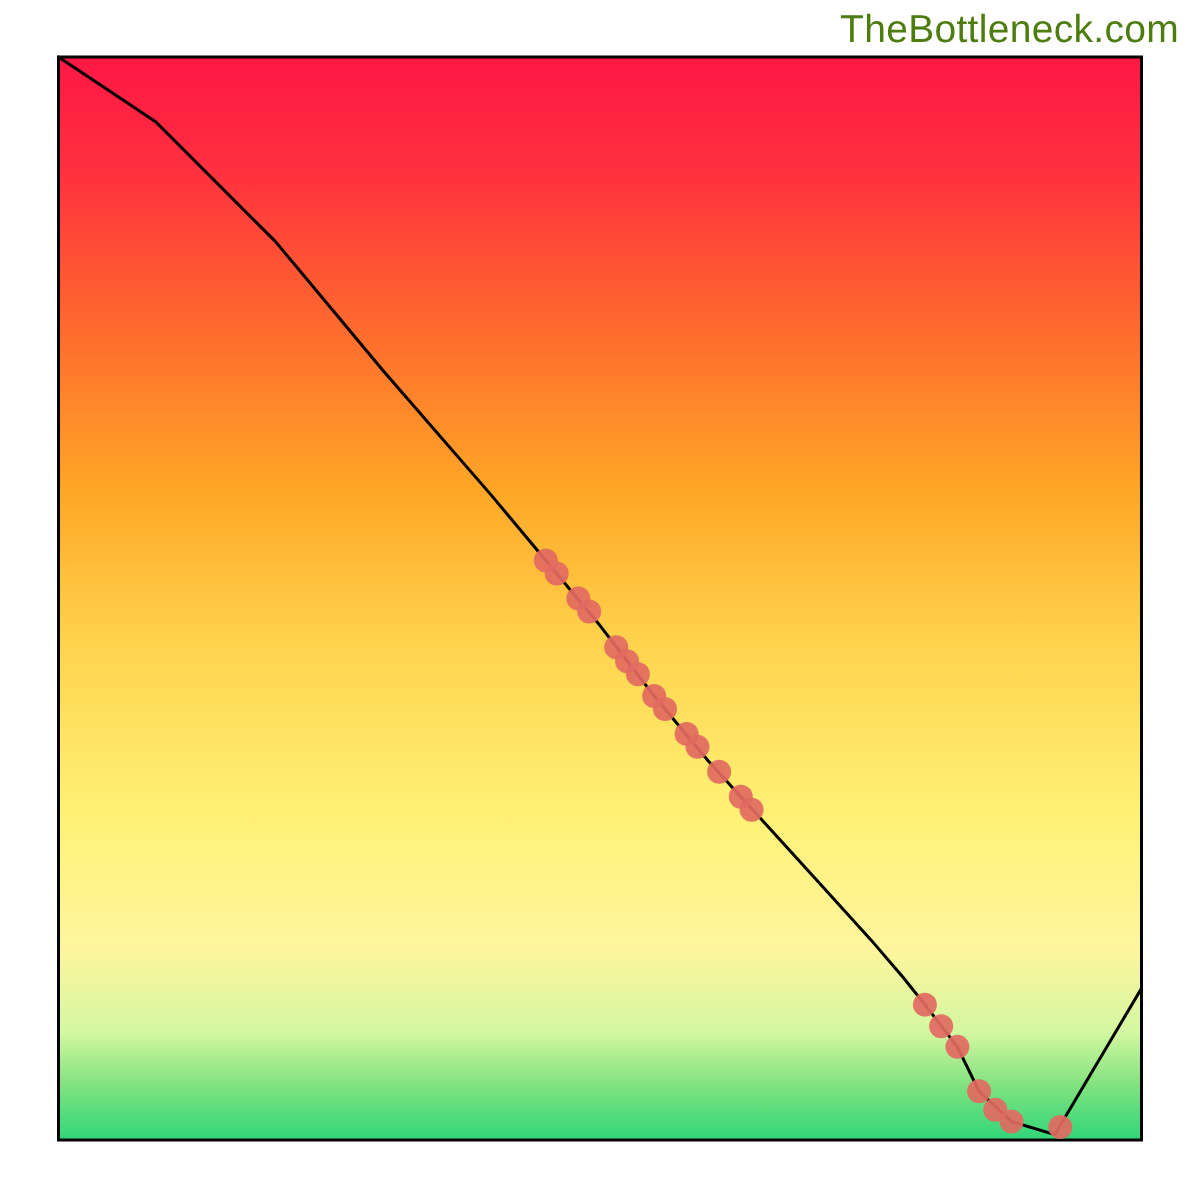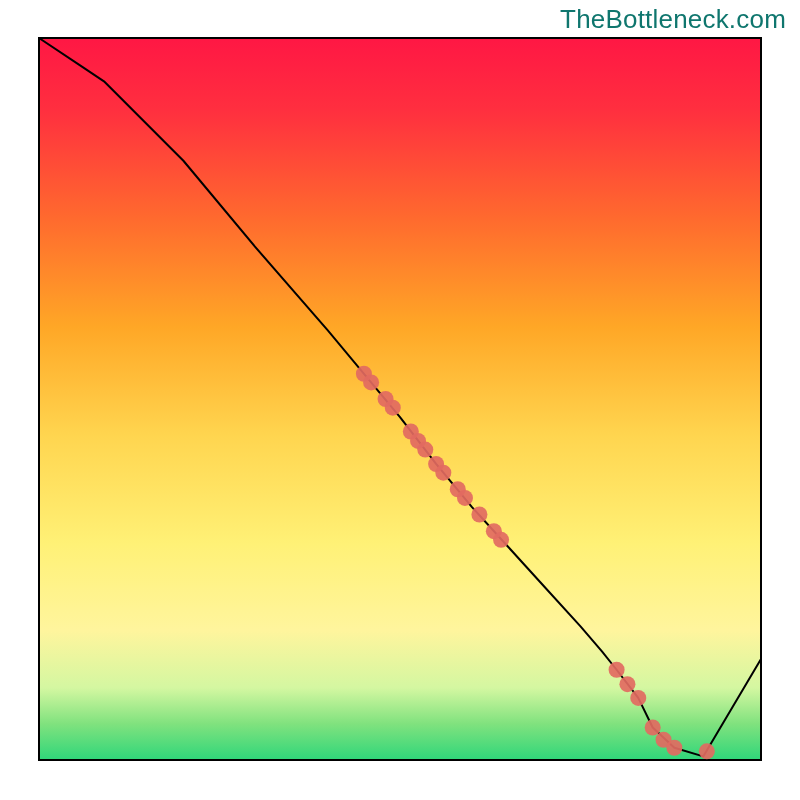--- a/index.html
+++ b/index.html
@@ -14,21 +14,21 @@
     position: relative;
     width: 800px;
     height: 800px;
   }
   .watermark {
     position: absolute;
     top: 4px;
     right: 14px;
     font-size: 26px;
     font-weight: 500;
-    color: #0f766e;
+    color: #4d7c0f;
     letter-spacing: 0.2px;
     z-index: 10;
   }
   svg.plot {
     position: absolute;
     left: 0;
     top: 0;
   }
 </style>
 </head>

